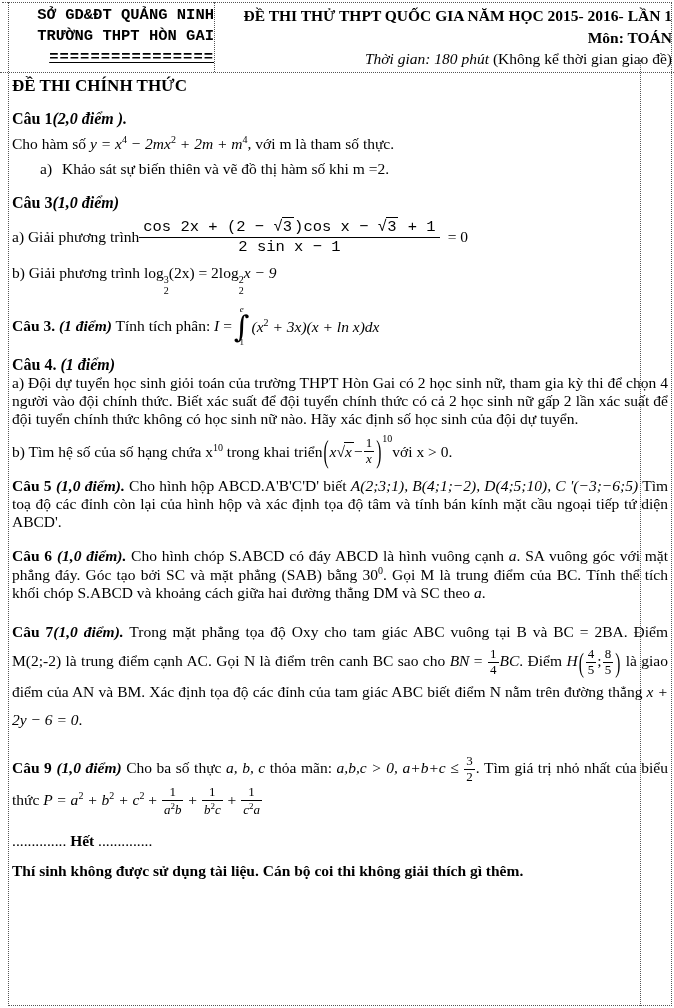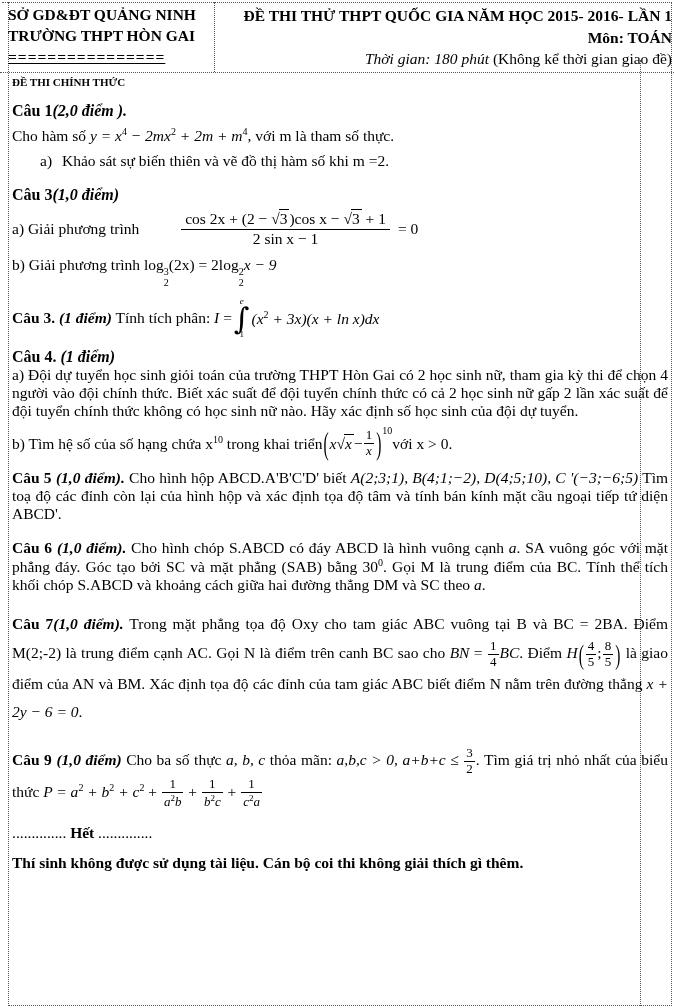--- a/index.html
+++ b/index.html
@@ -4,34 +4,34 @@
 <style>
   html,body{margin:0;padding:0;background:#fff;}
   body{width:674px;height:1008px;position:relative;color:#000;
        font-family:"Liberation Serif","DejaVu Serif",serif;font-size:15.5px;}
   .page{position:absolute;inset:0;overflow:hidden;background:#fff;}
   
   .dv{position:absolute;width:0;border-left:1px dotted #555;}
   .dh{position:absolute;height:0;border-top:1px dotted #555;}
   
   .hdr{position:absolute;top:2px;left:8px;right:2px;height:70px;display:flex;}
-  .hdr-left{width:206px;text-align:left;padding-top:3px;font-weight:bold;line-height:1.35;}
+  .hdr-left{width:206px;text-align:right;padding-top:3px;font-weight:bold;line-height:1.35;font-family:Liberation Mono, monospace;}
   .hdr-right{flex:1;text-align:right;padding-top:3px;line-height:1.4;}
   .hdr-right .t1{font-weight:bold;}
   .hdr-right .t2{font-weight:bold;}
   .eqline{font-weight:bold;text-decoration:underline;letter-spacing:1px;}
   
   .content{position:absolute;top:74px;left:12px;right:6px;}
   p{margin:0;}
   .just{text-align:justify;}
   .b{font-weight:bold;}
   .bi{font-weight:bold;font-style:italic;}
   .i{font-style:italic;}
   sup{font-size:10px;}
-  .official{font-weight:bold;font-size:11px;margin-top:2px;}
+  .official{font-weight:bold;font-size:17px;margin-top:2px;}
   .qhead{font-size:16px;}
   .mt6{margin-top:6px;} .mt8{margin-top:8px;} .mt10{margin-top:10px;} .mt14{margin-top:14px;} .mt16{margin-top:16px;} .mt18{margin-top:18px;}
   .item{margin:7px 0 0 28px;}
   .item .lb{display:inline-block;width:22px;}
   
   .row{display:flex;align-items:center;}
   .frac{display:inline-block;text-align:center;vertical-align:middle;line-height:1.2;}
   .frac .fn{display:block;border-bottom:1px solid #000;padding:0 4px;}
   .frac .fd{display:block;padding:0 4px;}
   .if{display:inline-block;text-align:center;vertical-align:middle;font-size:13px;line-height:1.15;margin:0 1px;}
@@ -82,21 +82,21 @@
 
     <p class="official">ĐỀ THI CHÍNH THỨC</p>
 
     <p class="qhead mt14"><span class="b">Câu 1</span><span class="bi">(2,0 điểm ).</span></p>
     <p class="mt6"><span>Cho hàm số </span><span class="i">y = x</span><sup>4</sup><span class="i"> − 2mx</span><sup>2</sup><span class="i"> + 2m + m</span><sup>4</sup><span>,  với m là tham số thực.</span></p>
     <p class="item"><span class="lb">a)</span><span>Khảo sát sự biến thiên và vẽ đồ thị hàm số khi m =2.</span></p>
 
     <p class="qhead mt16"><span class="b">Câu 3</span><span class="bi">(1,0 điểm)</span></p>
     <div class="row mt6">
       <span>a) Giải phương trình</span>
-      <span class="frac" style="margin-left:42px;">
+      <span class="frac" style="font-family:Liberation Mono, monospace;">
         <span class="fn"><span>cos 2x + (2 − </span><span class="sqrt"><span class="sqs">√</span><span class="sqb">3</span></span><span>)cos x − </span><span class="sqrt"><span class="sqs">√</span><span class="sqb">3</span></span><span> + 1</span></span>
         <span class="fd">2 sin x − 1</span>
       </span>
       <span style="margin-left:8px;">= 0</span>
     </div>
     <p class="mt8"><span>b) Giải phương trình </span><span>log</span><span class="ss">
           <span>3</span>
           <span>2</span>
         </span><span>(2x) = 2log</span><span class="ss">
           <span>2</span>

